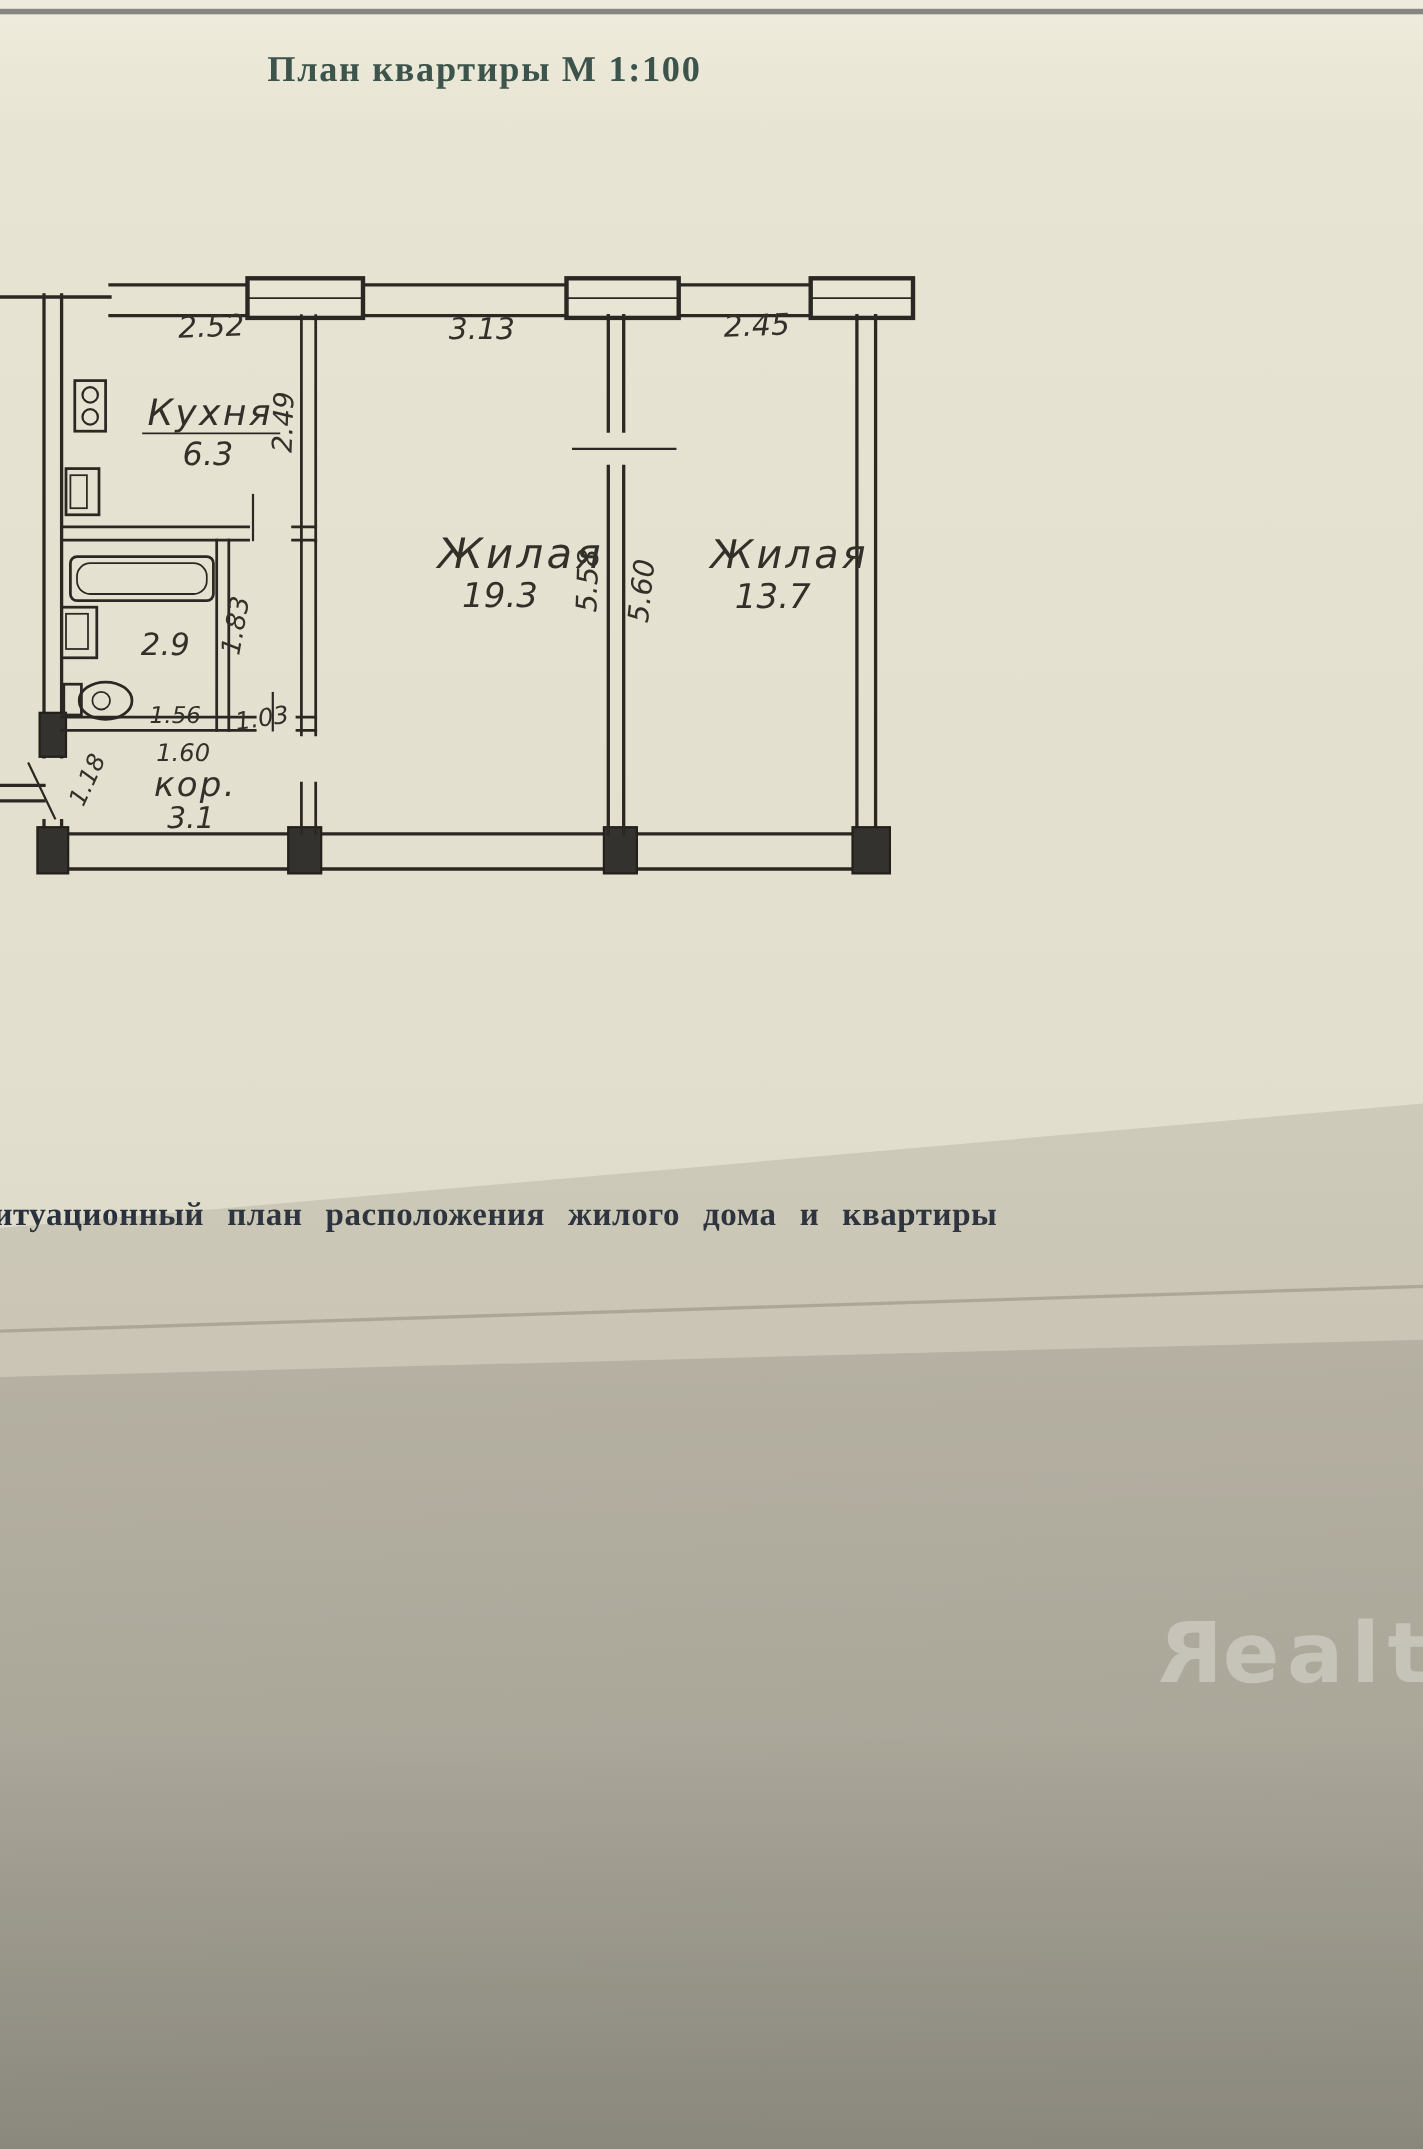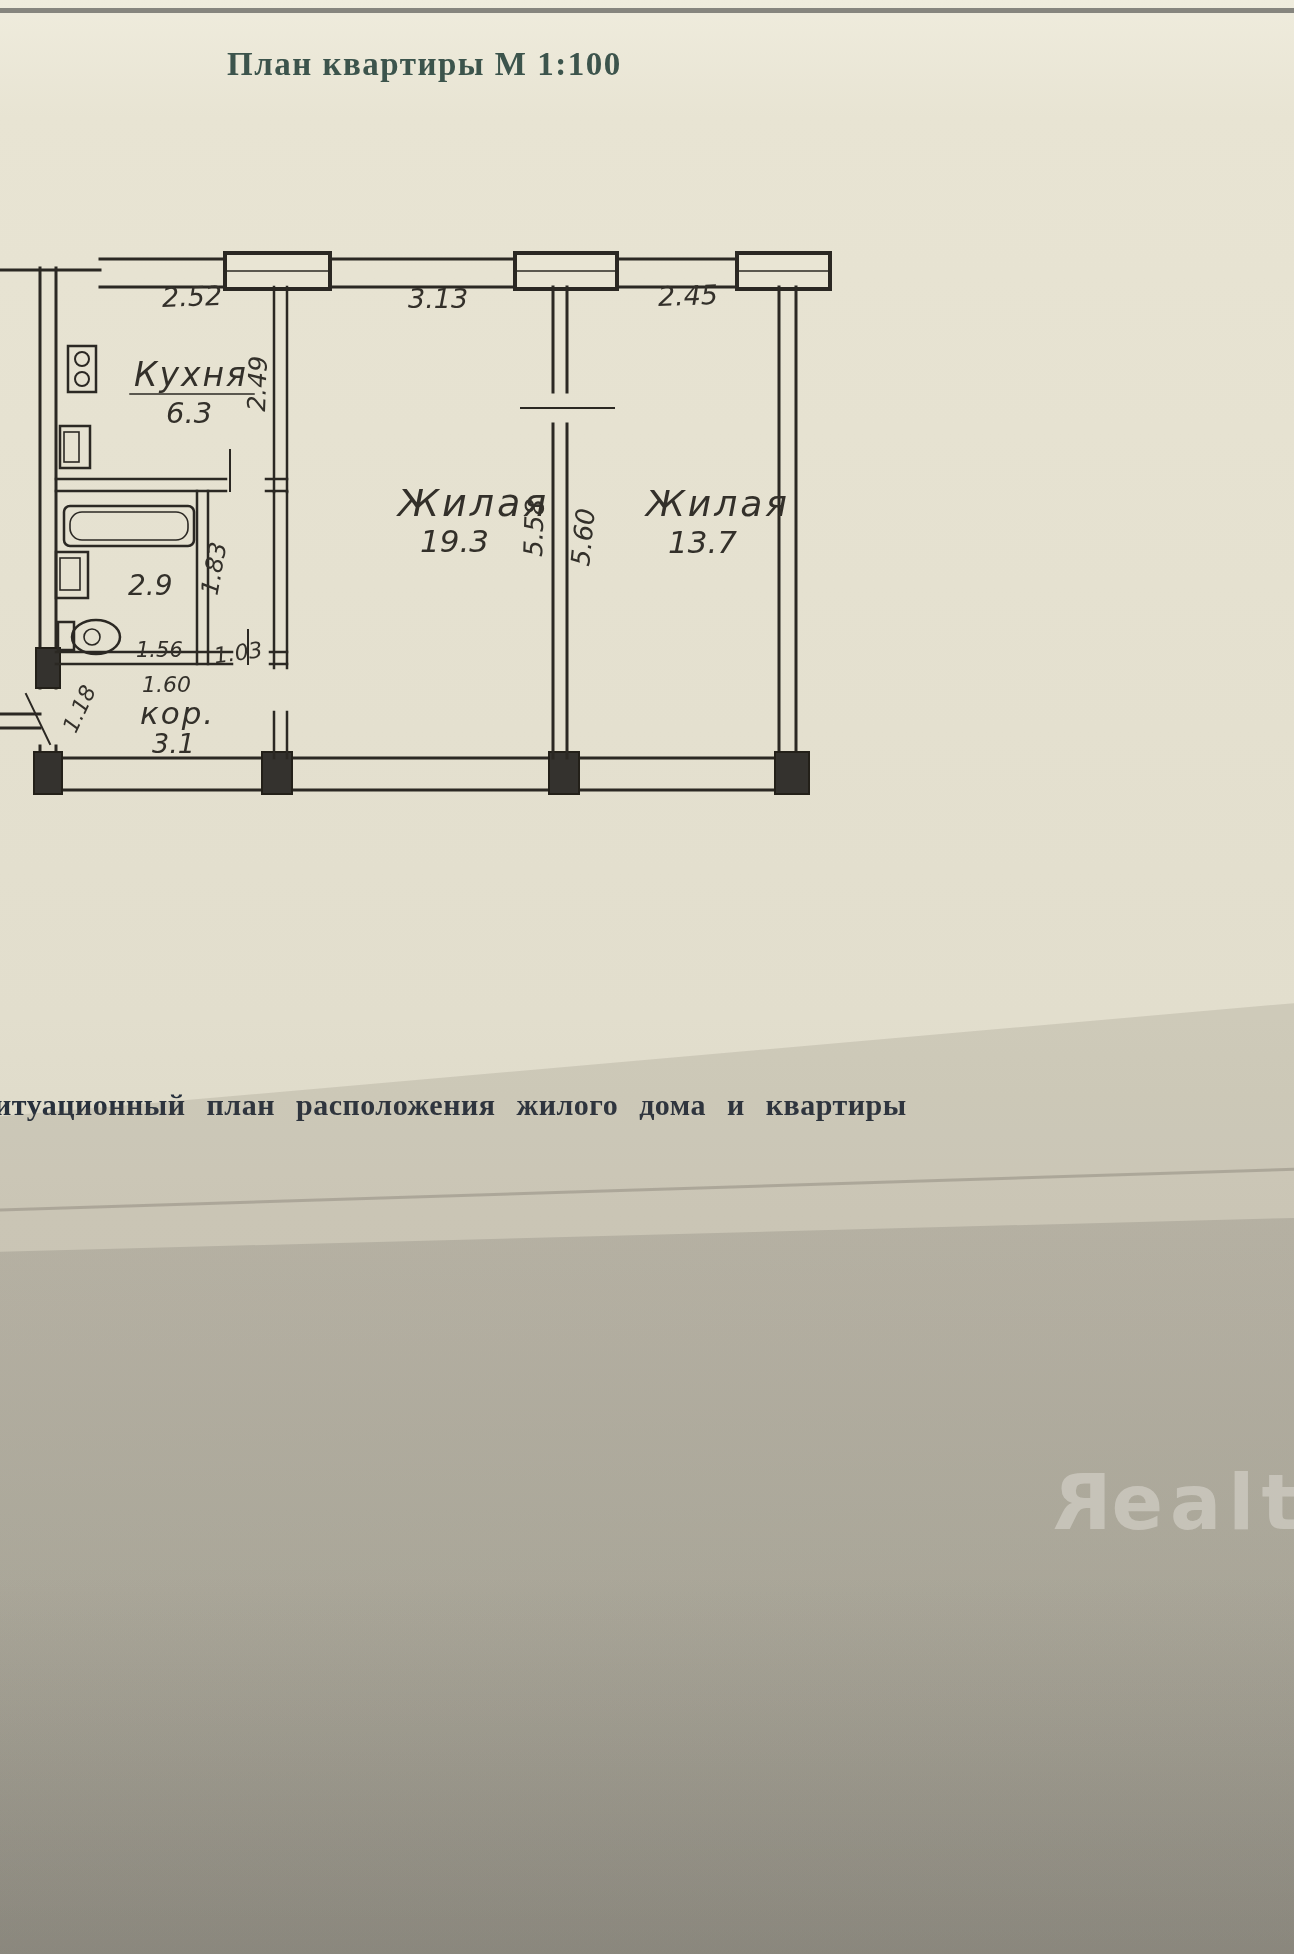--- a/index.html
+++ b/index.html
@@ -9,21 +9,21 @@
     margin:0 auto;
     overflow:hidden;
     background:linear-gradient(to bottom,#efecdd 0%,#e8e4d3 6%,#e5e1d0 30%,#e2decd 52%,#ddd9c8 62%,#d8d4c4 100%);
     font-family:"DejaVu Sans",sans-serif;
   }
   .top-edge{
     position:absolute;left:0;top:8px;width:100%;height:5px;
     background:#6b6b66;opacity:.8;
   }
   .title{
-    position:absolute;left:227px;top:46px;
+    position:absolute;left:243px;top:46px;
     font-family:"Liberation Serif",serif;
     font-size:33px;font-weight:700;
     color:#3c544c;letter-spacing:1.5px;
     white-space:nowrap;z-index:1;
   }
   .caption{
     position:absolute;left:-6px;top:1088px;
     font-family:"Liberation Serif",serif;
     font-size:30px;font-weight:700;
     color:#27303c;letter-spacing:.5px;word-spacing:13px;

